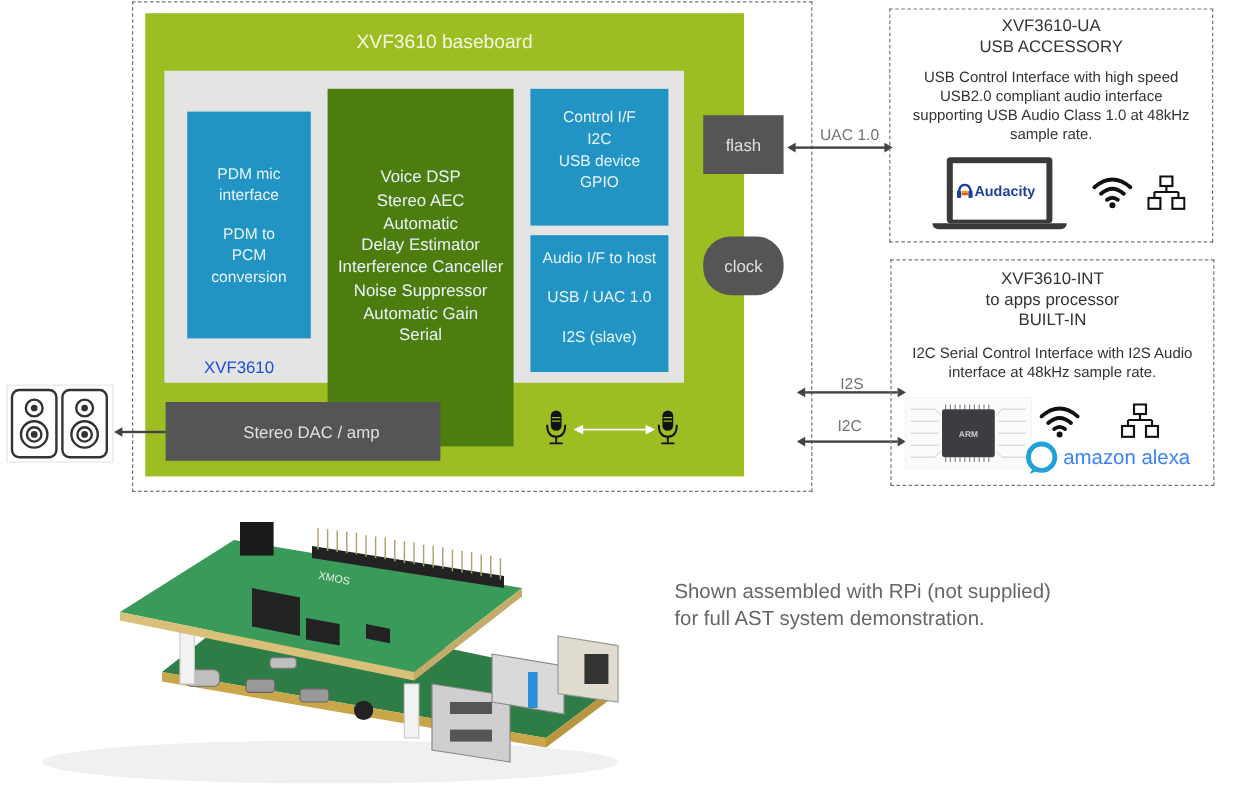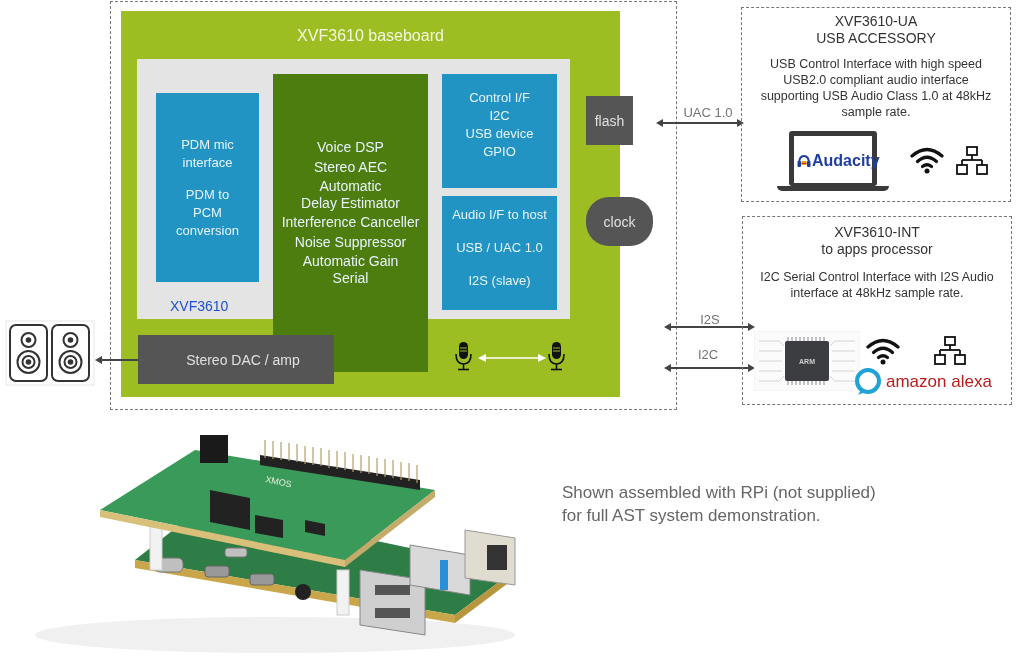--- a/index.html
+++ b/index.html
@@ -22,23 +22,23 @@
   #chip-label { left: 170px; top: 298px; font-size: 14px; color: #1d4ed8; }
 
   .blue-box { color: #e8f4fa; font-size: 13px; line-height: 18px; }
   #pdm-box { left: 156px; top: 93px; width: 103px; height: 189px; background: #2194c4; }
   #pdm-box .gap { height: 14px; }
   #dsp-box { left: 273px; top: 74px; width: 155px; height: 298px; background: #4d7c0f; font-size: 14px; line-height: 19.5px; }
   #ctrl-box { left: 442px; top: 74px; width: 115px; height: 114px; background: #2194c4; }
   #audio-box { left: 442px; top: 196px; width: 115px; height: 114px; background: #2194c4; }
 
   .grey-box { background: #555555; color: #e0e0e0; font-size: 14px; }
-  #flash-box { left: 586px; top: 96px; width: 47px; height: 49px; }
+  #flash-box { left: 586px; top: 96px; width: 67px; height: 49px; }
   #clock-box { left: 586px; top: 197px; width: 67px; height: 49px; border-radius: 23px; }
-  #dac-box { left: 138px; top: 335px; width: 196px; height: 49px; padding-left: 14px; }
+  #dac-box { left: 138px; top: 335px; width: 229px; height: 49px; padding-left: 14px; }
 
   
   .hline { height: 1.5px; background: #444; }
   .arrow-l { width: 0; height: 0; border-top: 4px solid transparent; border-bottom: 4px solid transparent; border-right: 7px solid #444; }
   .arrow-r { width: 0; height: 0; border-top: 4px solid transparent; border-bottom: 4px solid transparent; border-left: 7px solid #444; }
   .conn-label { font-size: 13px; color: #737373; text-align: center; }
 
   
   #ua-panel { left: 741px; top: 7px; width: 270px; height: 195px; }
   #int-panel { left: 742px; top: 216px; width: 270px; height: 189px; }
@@ -183,21 +183,21 @@
   <div style="position:absolute; left:17px; top:5px; width:78px; height:47px; background:#fff;"></div>
   <div style="position:absolute; left:0; top:55px; width:112px; height:5px; background:#3a3a3a; border-radius:0 0 6px 6px;"></div>
   <div style="position:absolute; left:20px; top:21px; display:flex; align-items:center;">
     <svg width="14" height="12">
       <path d="M2 9 Q2 1 7 1 Q12 1 12 9" fill="none" stroke="#1f3fa0" stroke-width="2"></path>
       <rect x="0.5" y="6" width="3.5" height="6" rx="1" fill="#1f3fa0"></rect>
       <rect x="10" y="6" width="3.5" height="6" rx="1" fill="#1f3fa0"></rect>
       <rect x="4.5" y="6" width="5" height="4" fill="#f6a200"></rect>
       <rect x="4.5" y="8" width="5" height="1" fill="#d92b2b"></rect>
     </svg>
-    <span style="font-size:16px; font-weight:bold; color:#1f3fa0; margin-left:1px;">Audacity</span>
+    <span style="font-size:12px; font-weight:bold; color:#1f3fa0; margin-left:1px;">Audacity</span>
   </div>
 </div>
 
 <svg class="abs" style="left:910px; top:146px;" width="34" height="28">
   <path d="M2 10 Q17 -3 32 10" fill="none" stroke="#111" stroke-width="3.2" stroke-linecap="round"></path>
   <path d="M7.5 15.5 Q17 7 26.5 15.5" fill="none" stroke="#111" stroke-width="3.2" stroke-linecap="round"></path>
   <path d="M12.5 20.5 Q17 17 21.5 20.5" fill="none" stroke="#111" stroke-width="3.2" stroke-linecap="round"></path>
   <circle cx="17" cy="25" r="2.5" fill="#111"></circle>
 </svg>
 <svg class="abs" style="left:956px; top:146px;" width="32" height="30">
@@ -206,20 +206,21 @@
   <line x1="6" y1="14" x2="26" y2="14" stroke="#111" stroke-width="1.8"></line>
   <line x1="6" y1="14" x2="6" y2="19" stroke="#111" stroke-width="1.8"></line>
   <line x1="26" y1="14" x2="26" y2="19" stroke="#111" stroke-width="1.8"></line>
   <rect x="1" y="19" width="10" height="9" fill="none" stroke="#111" stroke-width="1.8"></rect>
   <rect x="21" y="19" width="10" height="9" fill="none" stroke="#111" stroke-width="1.8"></rect>
 </svg>
 
 <div id="int-panel" class="abs dashed">
   <div style="margin-top:7px;" class="panel-title">XVF3610-INT</div>
   <div class="panel-title">to apps processor</div>
+  <div class="panel-title">BUILT-IN</div>
   <div style="margin-top:11px;">
     <div class="panel-desc">I2C Serial Control Interface with I2S Audio</div>
     <div class="panel-desc">interface at 48kHz sample rate.</div>
   </div>
 </div>
 
 <svg class="abs" style="left:754px; top:331px;" width="106" height="60">
   <rect x="0" y="0" width="106" height="60" fill="#fbfbfb" stroke="#eee"></rect>
   <g stroke="#ccc" stroke-width="0.8" fill="none">
     <path d="M5 10 H25 L30 15"></path>
@@ -273,21 +274,21 @@
   <line x1="26" y1="14" x2="26" y2="19" stroke="#111" stroke-width="1.8"></line>
   <rect x="1" y="19" width="10" height="9" fill="none" stroke="#111" stroke-width="1.8"></rect>
   <rect x="21" y="19" width="10" height="9" fill="none" stroke="#111" stroke-width="1.8"></rect>
 </svg>
 
 <div class="abs" style="left:853px; top:367px; display:flex; align-items:center;">
   <svg width="30" height="30">
     <circle cx="15" cy="14" r="11" fill="none" stroke="#1fa3d6" stroke-width="4"></circle>
     <path d="M8 23 L5 28 L12 25" fill="#1fa3d6"></path>
   </svg>
-  <span style="font-size:17px; color:#b91c1c; margin-left:3px;">amazon alexa</span>
+  <span style="font-size:17px; color:#3b82f6; margin-left:3px;">amazon alexa</span>
 </div>
 
 <div id="caption" class="abs">
   <div>Shown assembled with RPi (not supplied)</div>
   <div>for full AST system demonstration.</div>
 </div>
 
 <svg id="board-photo" class="abs" viewBox="0 0 510 235">
 
   <ellipse cx="260" cy="215" rx="240" ry="18" fill="#f0f0f0"></ellipse>

